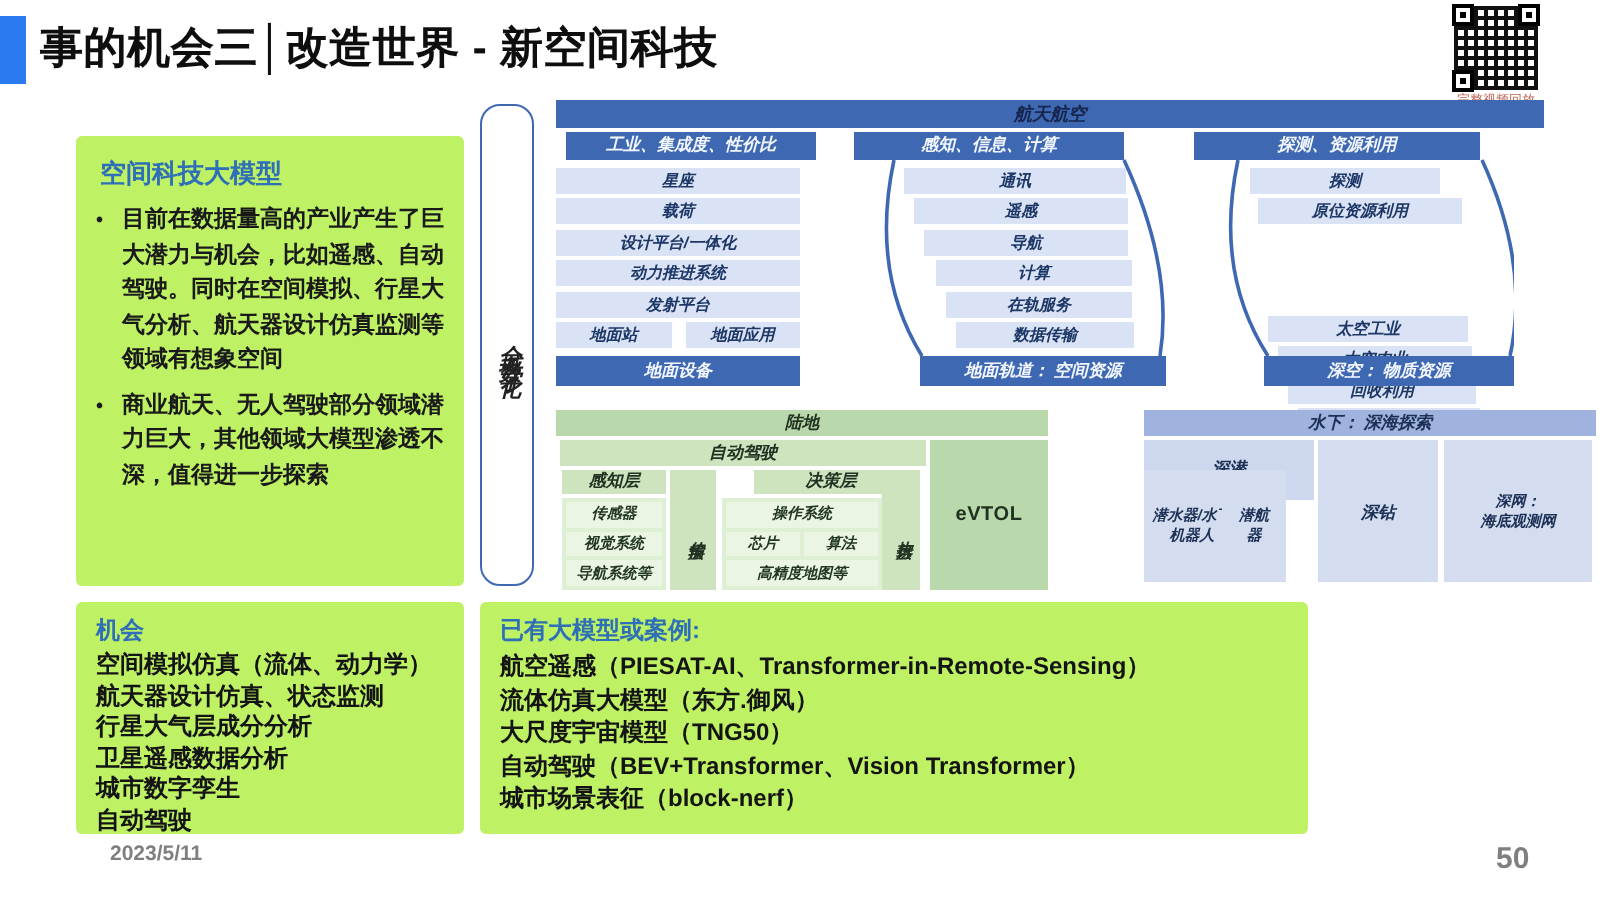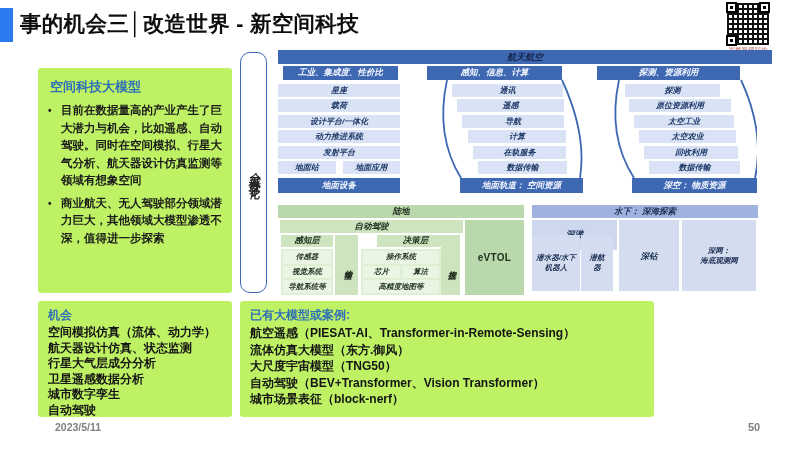--- a/index.html
+++ b/index.html
@@ -42,42 +42,42 @@
   
   .diagram{position:absolute;left:278px;top:50px;width:494px;height:245px;}
   .topbar{position:absolute;left:0;top:0;width:494px;height:14px;background:#3e68b2;color:#16264f;
           font-size:9px;font-weight:800;display:flex;align-items:center;justify-content:center;font-style:italic;}
   .col{position:absolute;top:14px;height:130px;}
   .col1{left:0;width:149px;}
   .col2{left:149px;width:156px;}
   .col3{left:319px;width:160px;}
   .colhead,.colfoot{position:absolute;height:14px;background:#3e68b2;color:#f2f6ff;font-size:8.5px;
           font-weight:700;font-style:italic;display:flex;align-items:center;justify-content:center;}
-  .col1 .colhead{left:5px;top:2px;width:115px;}
+  .col1 .colhead{left:5px;top:2px;width:125px;}
   .col2 .colhead{left:0;top:2px;width:135px;}
   .col3 .colhead{left:0;top:2px;width:143px;}
   .colfoot{top:114px;height:15px;}
   .col1 .colfoot{left:0;width:122px;}
   .col2 .colfoot{left:33px;width:123px;}
   .col3 .colfoot{left:35px;width:125px;}
   .chips{position:absolute;left:0;top:20px;display:flex;flex-direction:column;gap:2.4px;}
   .chip{height:13px;background:#d9e3f5;color:#1d3766;font-size:8px;font-style:italic;font-weight:600;
         display:flex;align-items:center;justify-content:center;}
   .col1 .chip{width:122px;}
   .splitrow{display:flex;gap:7px;}
   .splitrow .chip{width:57.5px;}
   .col2 .chips .chip:nth-child(1){margin-left:25px;width:111px;}
   .col2 .chips .chip:nth-child(2){margin-left:30px;width:107px;}
   .col2 .chips .chip:nth-child(3){margin-left:35px;width:102px;}
   .col2 .chips .chip:nth-child(4){margin-left:41px;width:98px;}
   .col2 .chips .chip:nth-child(5){margin-left:46px;width:93px;}
   .col2 .chips .chip:nth-child(6){margin-left:51px;width:89px;}
   .col3 .chips .chip:nth-child(1){margin-left:28px;width:95px;}
   .col3 .chips .chip:nth-child(2){margin-left:32px;width:102px;}
-  .col3 .chips .chip:nth-child(3){margin-left:37px;width:100px;}
+  .col3 .chips .chip:nth-child(3){margin-left:37px;width:100px;margin-top:43px;}
   .col3 .chips .chip:nth-child(4){margin-left:42px;width:97px;}
   .col3 .chips .chip:nth-child(5){margin-left:47px;width:94px;}
   .col3 .chips .chip:nth-child(6){margin-left:52px;width:91px;}
   .curves{position:absolute;left:0;top:0;width:100%;height:100%;pointer-events:none;}
 
   
   .land{position:absolute;left:0px;top:155px;width:246px;height:90px;}
   .gbar{position:absolute;display:flex;align-items:center;justify-content:center;
         font-size:8.5px;font-weight:700;font-style:italic;color:#223222;}
   .land-title{left:0;top:0;width:246px;height:13px;background:#b9d8ab;}
@@ -97,32 +97,32 @@
   .vcol{position:absolute;top:30px;height:60px;background:#cde4bf;display:flex;align-items:center;
         justify-content:center;}
   .vcol span{writing-mode:vertical-rl;font-size:8px;font-weight:700;font-style:italic;color:#223222;
              letter-spacing:1px;}
   .trans-col{left:57px;width:23px;}
   .exec-col{left:163px;width:19px;}
 
   
   .under{position:absolute;left:254px;top:155px;width:226px;height:86px;}
   .ubar,.ubox{position:absolute;display:flex;align-items:center;justify-content:center;
-        font-size:8.5px;font-weight:700;font-style:italic;color:#1c2f55;text-align:center;}
+        font-size:8.5px;font-weight:700;font-style:italic;color:#1c2f55;text-align:center;margin-left:40px;}
   .u-title{left:0;top:0;width:226px;height:13px;background:#9fb3de;}
   .u-dive{left:0;top:15px;width:85px;height:30px;background:#cdd7ed;}
   .ubox{background:#d4ddef;font-size:7.5px;flex-direction:column;line-height:10px;}
   .u-b1{left:0;top:30px;width:48px;height:56px;padding:0 3px;box-sizing:border-box;}
-  .u-b2{left:49px;top:30px;width:32px;height:56px;padding:0 6px;box-sizing:border-box;}
+  .u-b2{left:39px;top:30px;width:32px;height:56px;padding:0 6px;box-sizing:border-box;}
   .u-drill{left:87px;top:15px;width:60px;height:71px;font-size:8.5px;}
   .u-net{left:150px;top:15px;width:74px;height:71px;}
 
   
   .date{position:absolute;left:55px;top:421px;font-size:10.5px;font-weight:700;color:#7f7f7f;}
-  .page{position:absolute;left:748px;top:421px;font-size:11px;font-weight:700;color:#7f7f7f;}
+  .page{position:absolute;left:748px;top:421px;font-size:15px;font-weight:700;color:#7f7f7f;}
 </style>
 </head>
 <body>
 
 <div class="slide">
 
   <div class="accent"></div>
   <div class="slide-title">事的机会三│改造世界 - 新空间科技</div>
   <div class="qr">
     <div class="finder f-tl"></div>

